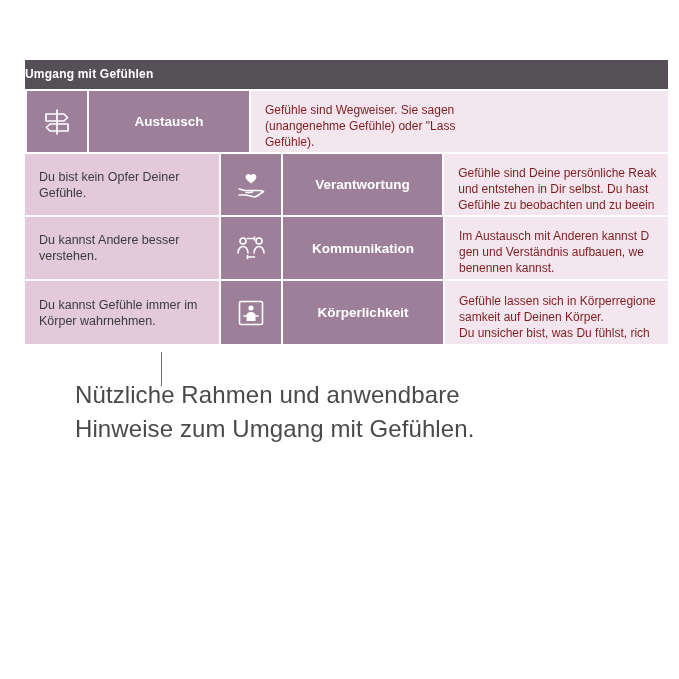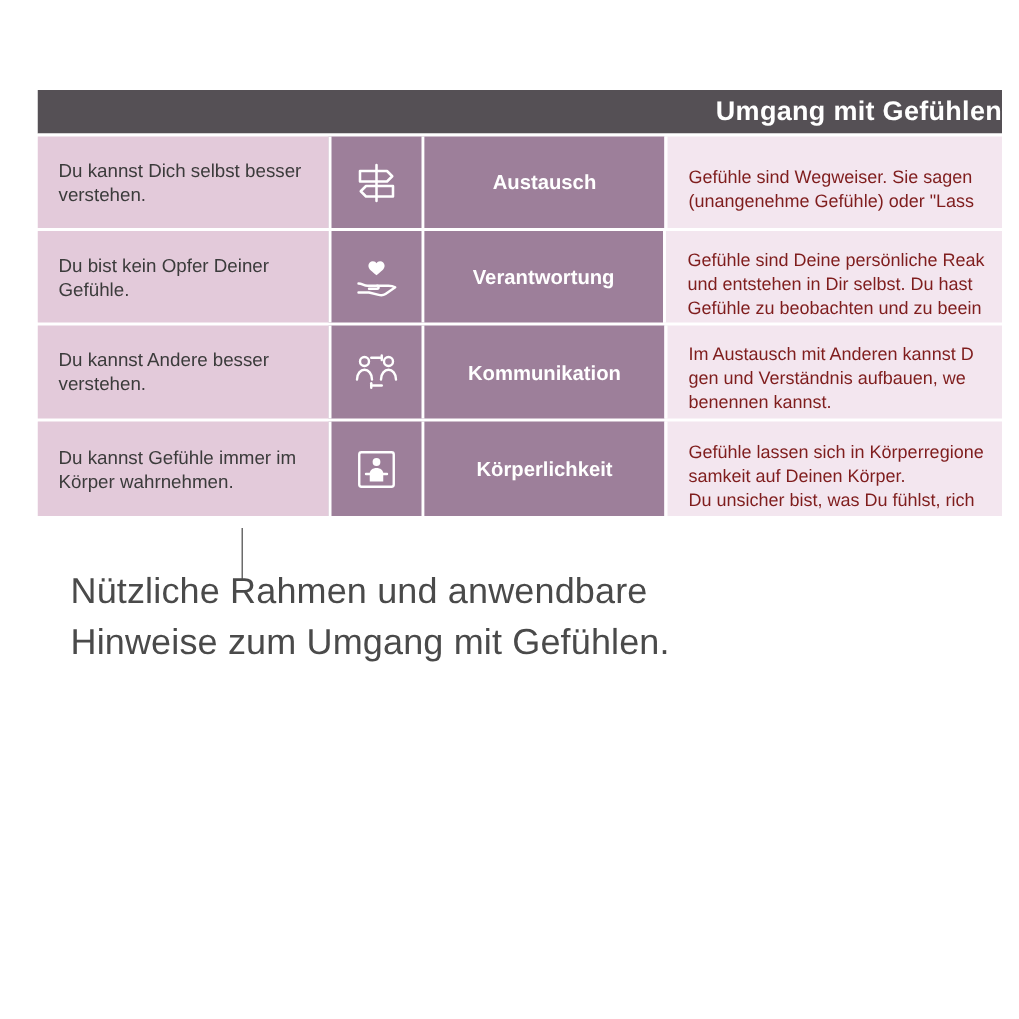--- a/index.html
+++ b/index.html
@@ -27,22 +27,22 @@
     top: 60px;
     width: 643px;
     overflow: hidden;
   }
 
   .table-header {
     background: #555055;
     color: #ffffff;
     height: 29px;
     line-height: 29px;
-    text-align: right;
-    font-size: 18px;
+    text-align: left;
+    font-size: 12px;
     font-weight: bold;
     letter-spacing: 0.2px;
   }
 
   .table-row {
     display: flex;
     align-items: stretch;
     border-top: 2px solid #ffffff;
   }
   .table-row:first-of-type { border-top: none; }
@@ -119,47 +119,47 @@
   .caption {
     position: absolute;
     left: 47px;
     top: 378px;
     width: 590px;
     font-size: 24px;
     line-height: 34px;
     color: #4a4a4a;
     letter-spacing: 0.1px;
   }
-  .caption span { display: block; }
+  .caption span { display: block; margin-left: 28px; }
 </style>
 </head>
 <body>
 
 <div class="page">
 
   <div class="table-block">
 
     <div class="table-header">Umgang mit Gefühlen</div>
 
     <div class="table-row r0">
-      <div class="cell col-statement">Du kannst Dich selbst besser verstehen.</div>
       <div class="cell col-icon">
         <svg class="icon-svg" width="34" height="34" viewBox="0 0 34 34" aria-hidden="true">
           <g fill="none" stroke="#ffffff" stroke-width="1.7" stroke-linecap="round" stroke-linejoin="round">
             <path d="M17 5 V29"></path>
             <path d="M6 9 H24 L27.5 12.5 L24 16 H6 Z"></path>
             <path d="M28 19 H10 L6.5 22.5 L10 26 H28 Z"></path>
           </g>
         </svg>
       </div>
       <div class="cell col-keyword">Austausch</div>
       <div class="cell col-desc">
         <div>
           <span>Gefühle sind Wegweiser. Sie sagen</span>
           <span>(unangenehme Gefühle) oder "Lass</span>
+          <span>Gefühle).</span>
         </div>
       </div>
     </div>
 
     <div class="table-row r2">
       <div class="cell col-statement">Du bist kein Opfer Deiner Gefühle.</div>
       <div class="cell col-icon">
         <svg class="icon-svg" width="34" height="34" viewBox="0 0 34 34" aria-hidden="true">
           <g fill="none" stroke="#ffffff" stroke-width="1.6" stroke-linecap="round" stroke-linejoin="round">
             <path d="M17 15.5 c-2.8-2.6-5.4-3.9-5.4-6.4 0-1.7 1.4-3 3-3 1.1 0 2 .6 2.4 1.4 .4-.8 1.3-1.4 2.4-1.4 1.6 0 3 1.3 3 3 0 2.5-2.6 3.8-5.4 6.4 Z" fill="#ffffff" stroke="none"></path>

